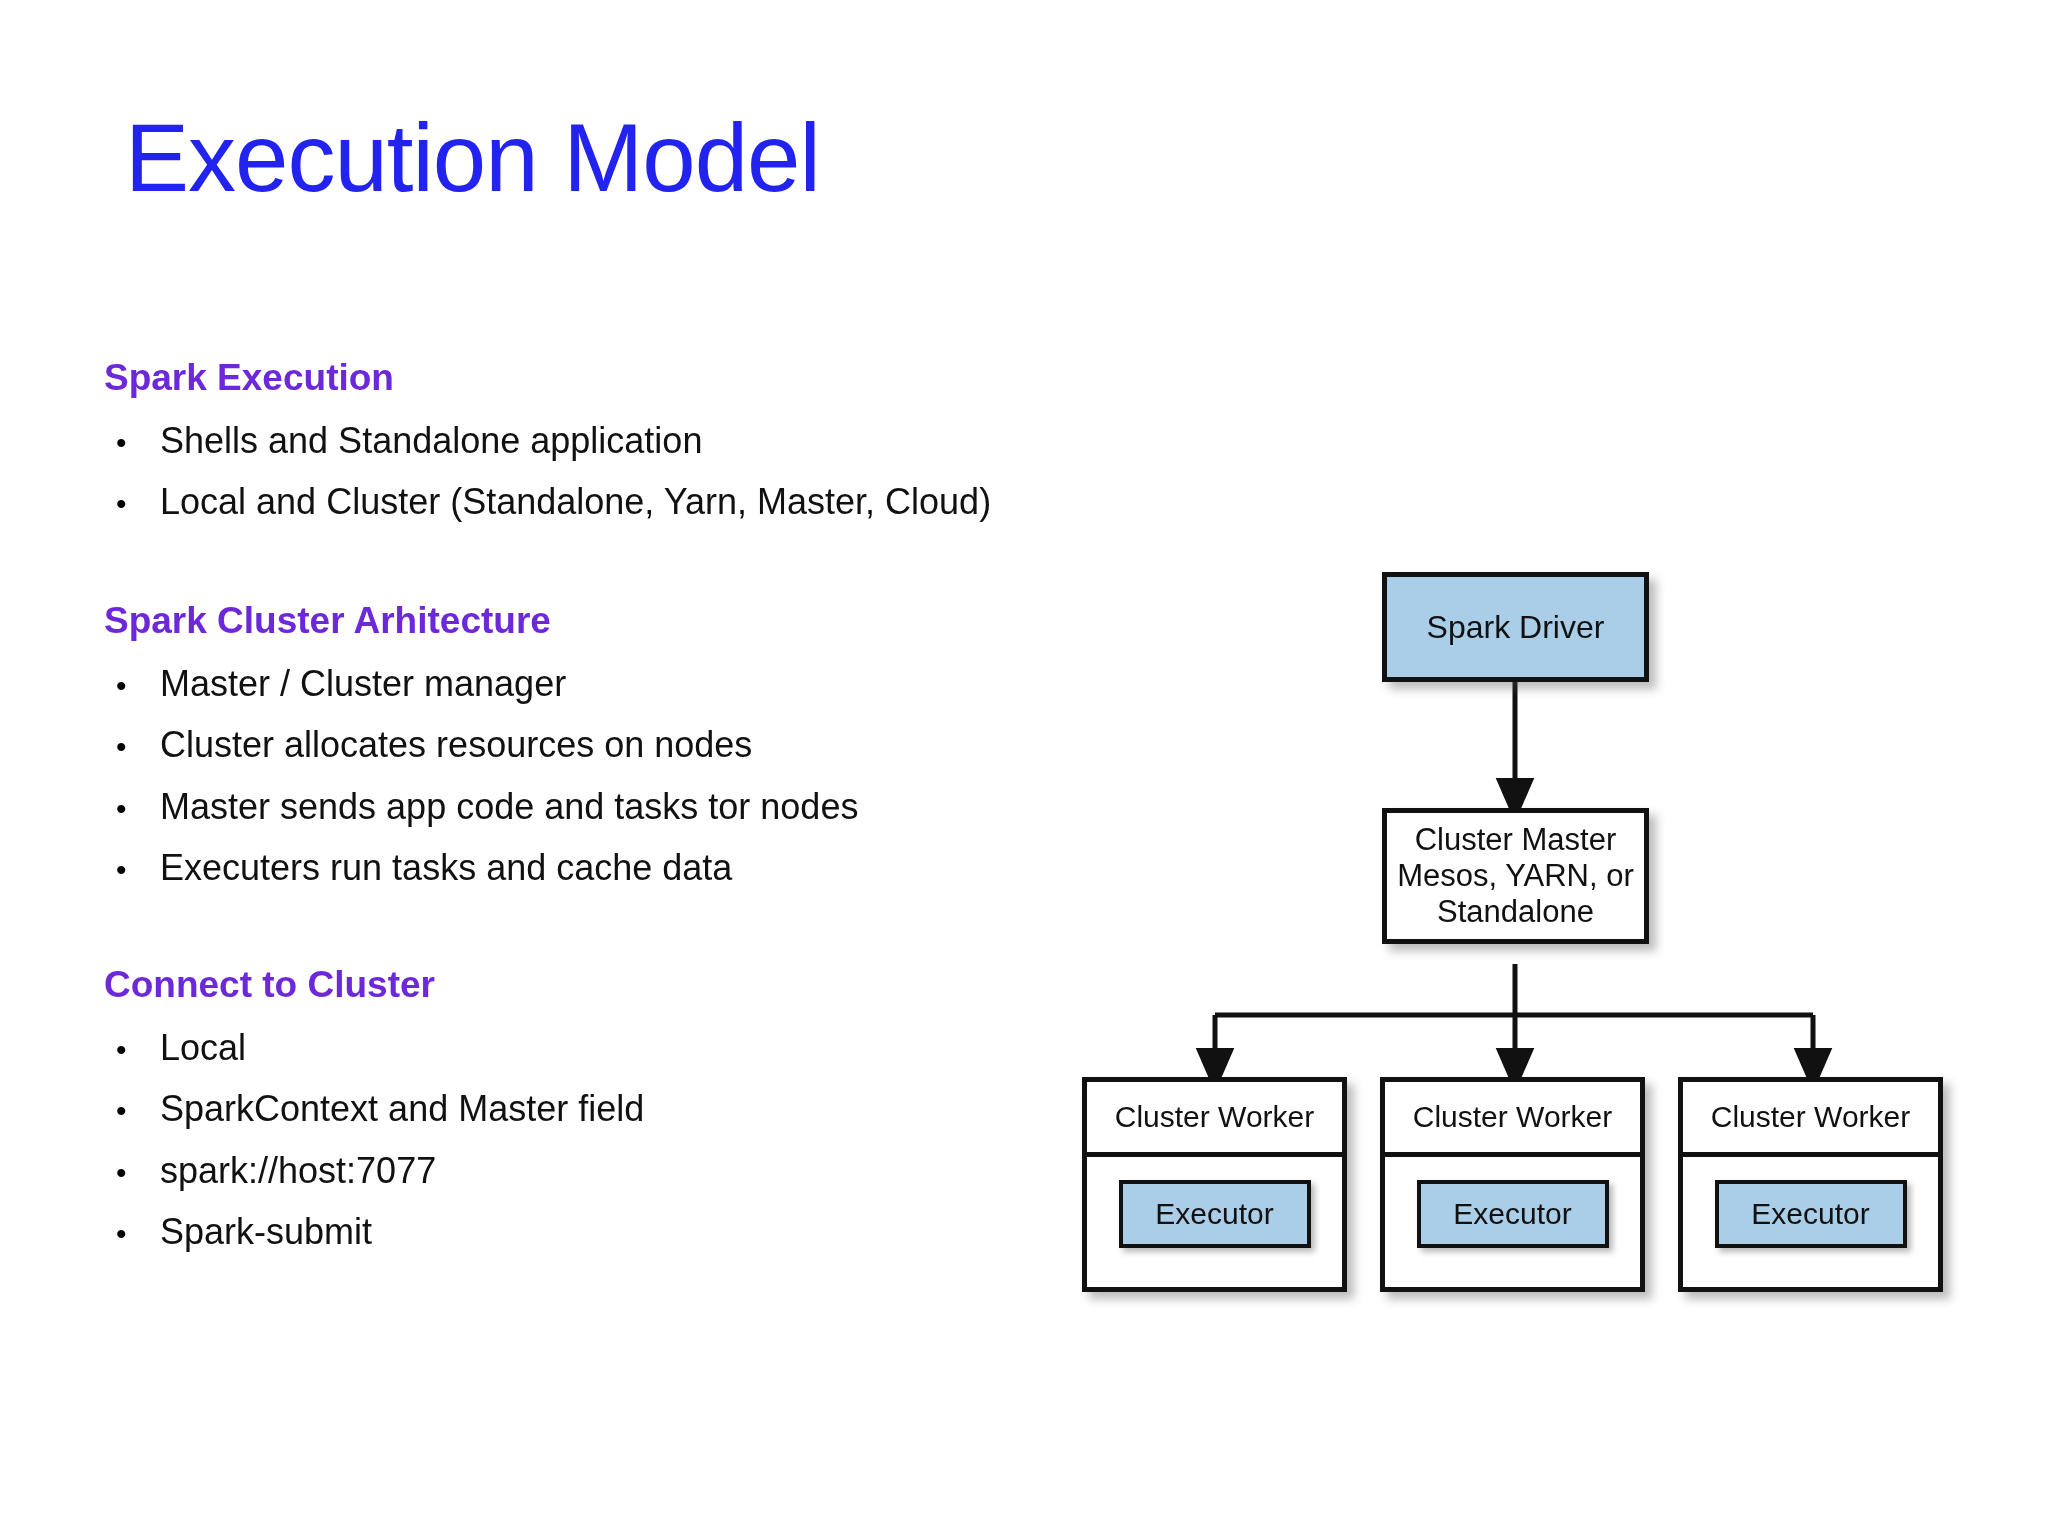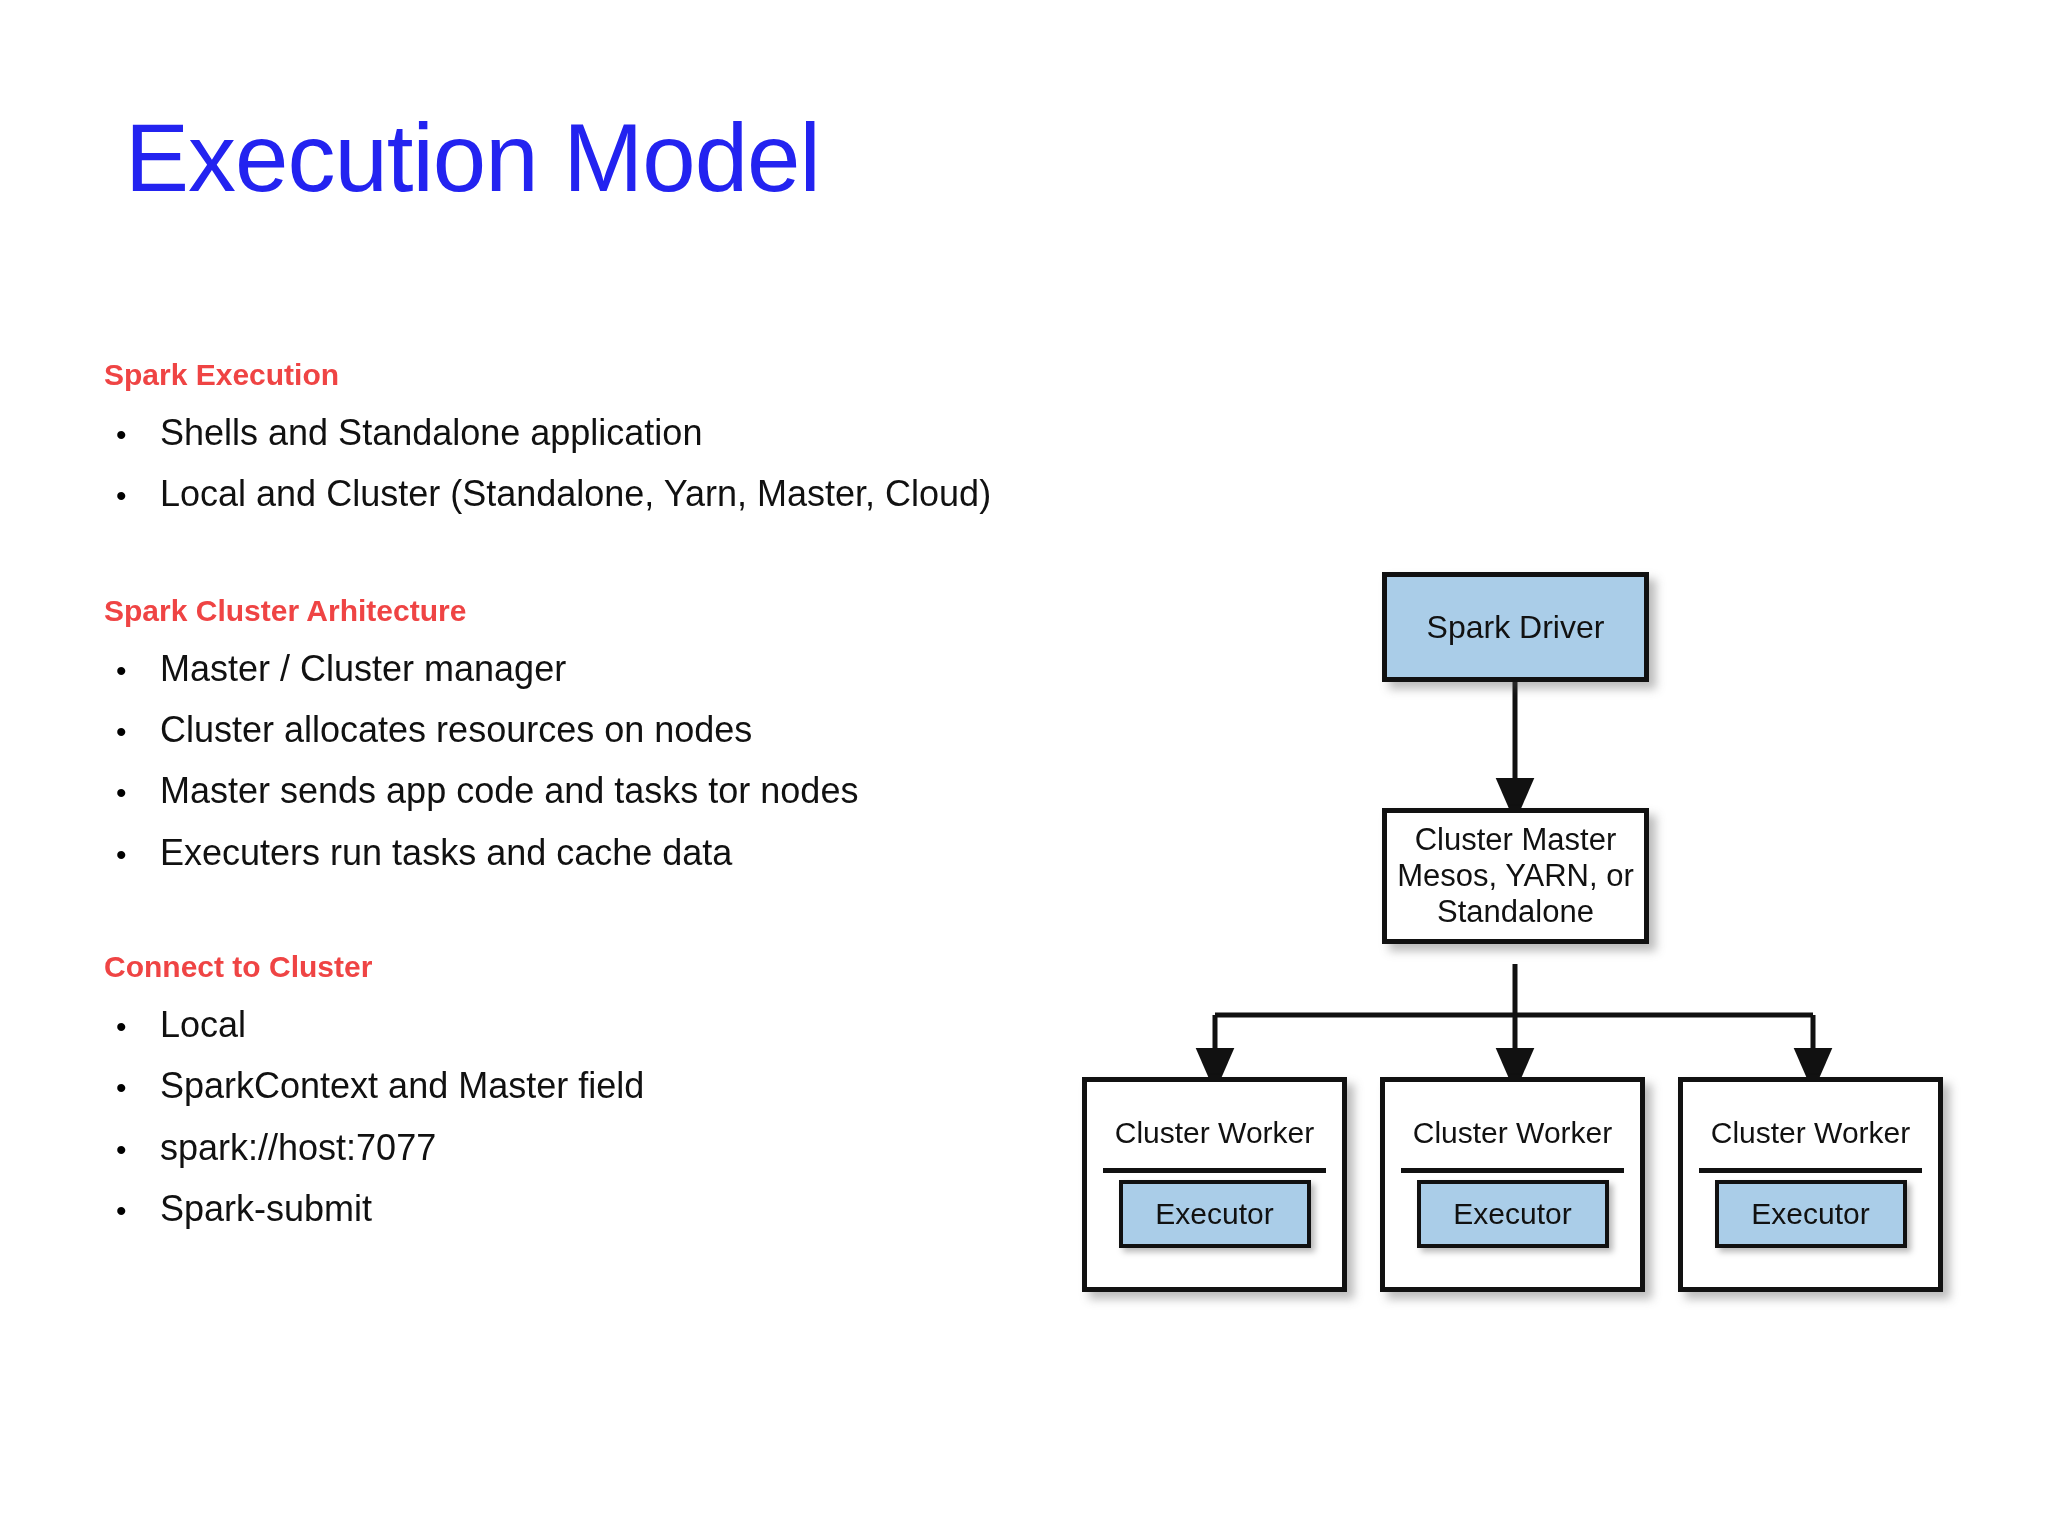--- a/index.html
+++ b/index.html
@@ -32,23 +32,23 @@
 
   
   #content-column {
     position: absolute;
     left: 104px;
     top: 358px;
     width: 1000px;
   }
   .section { margin-bottom: 0; }
   .section-heading {
-    font-size: 30px;
+    font-size: 37px;
     font-weight: bold;
-    color: #ef4444;
+    color: #6d28d9;
     line-height: 1.1;
     margin-bottom: 22px;
     white-space: nowrap;
   }
   .bullet-list { margin: 0; padding: 0; list-style: none; }
   .bullet-item {
     display: flex;
     align-items: baseline;
     font-size: 36px;
     color: #111111;
@@ -108,21 +108,21 @@
   }
   #node-master .line { display: block; white-space: nowrap; }
 
   .worker {
     top: 505px;
     width: 265px;
     height: 215px;
     flex-direction: column;
     align-items: stretch;
     justify-content: flex-start;
-    padding: 16px;
+    padding: 0;
   }
   #worker-0 { left: 22px; }
   #worker-1 { left: 320px; }
   #worker-2 { left: 618px; }
 
   .worker-title {
     height: 70px;
     border-bottom: 5px solid #111111;
     display: flex;
     align-items: center;

